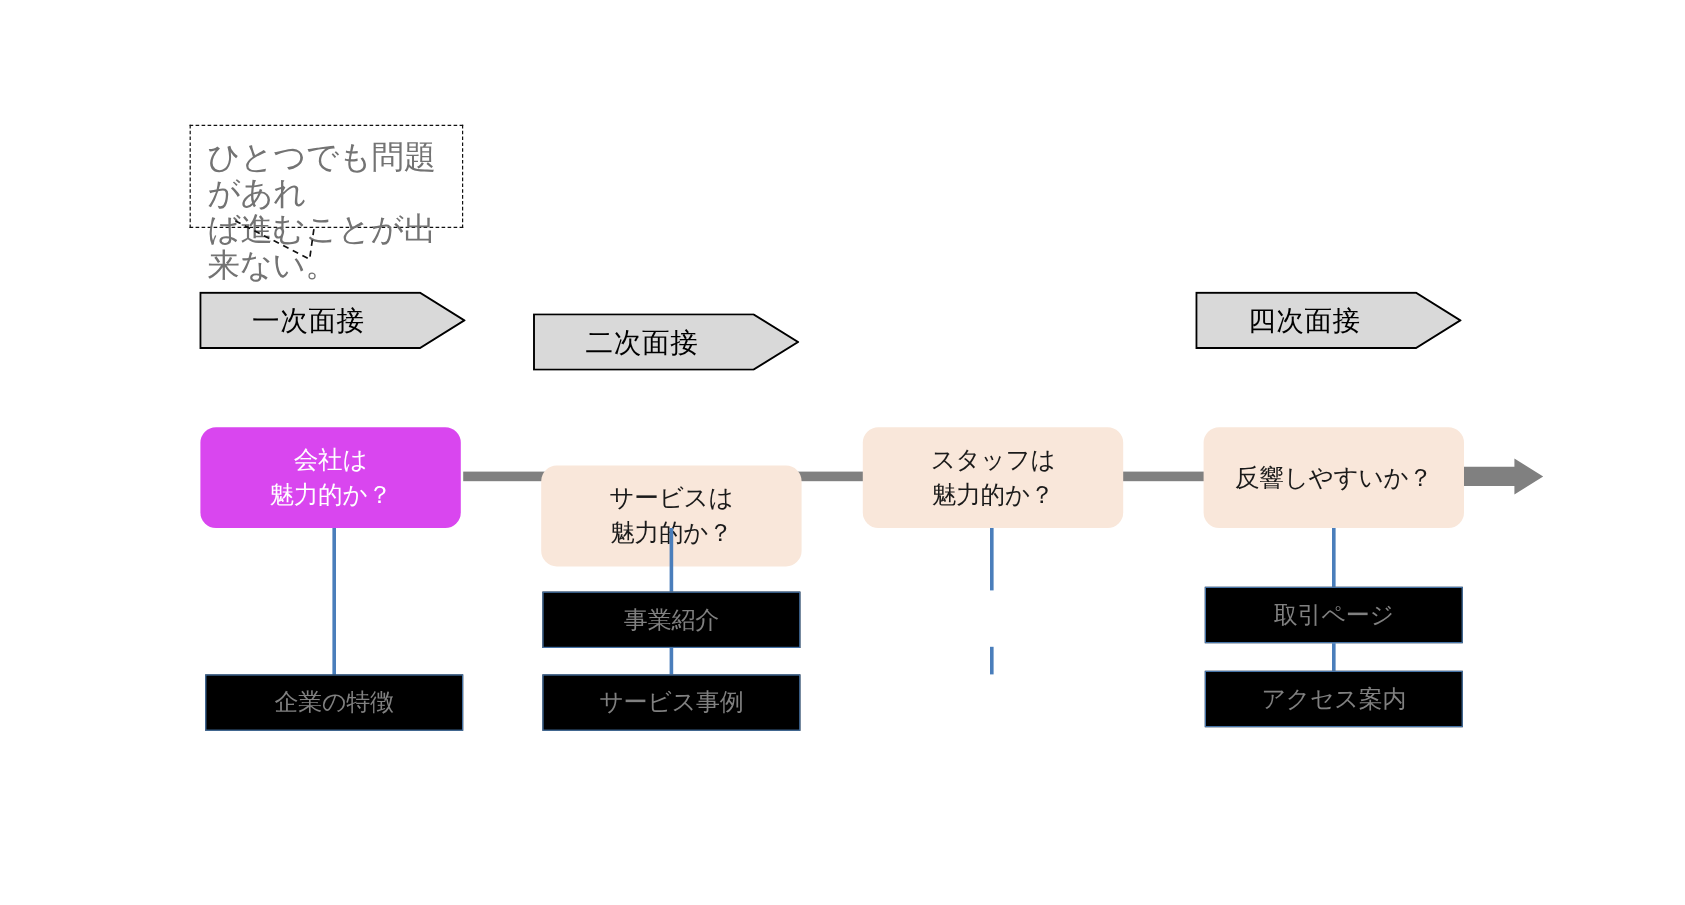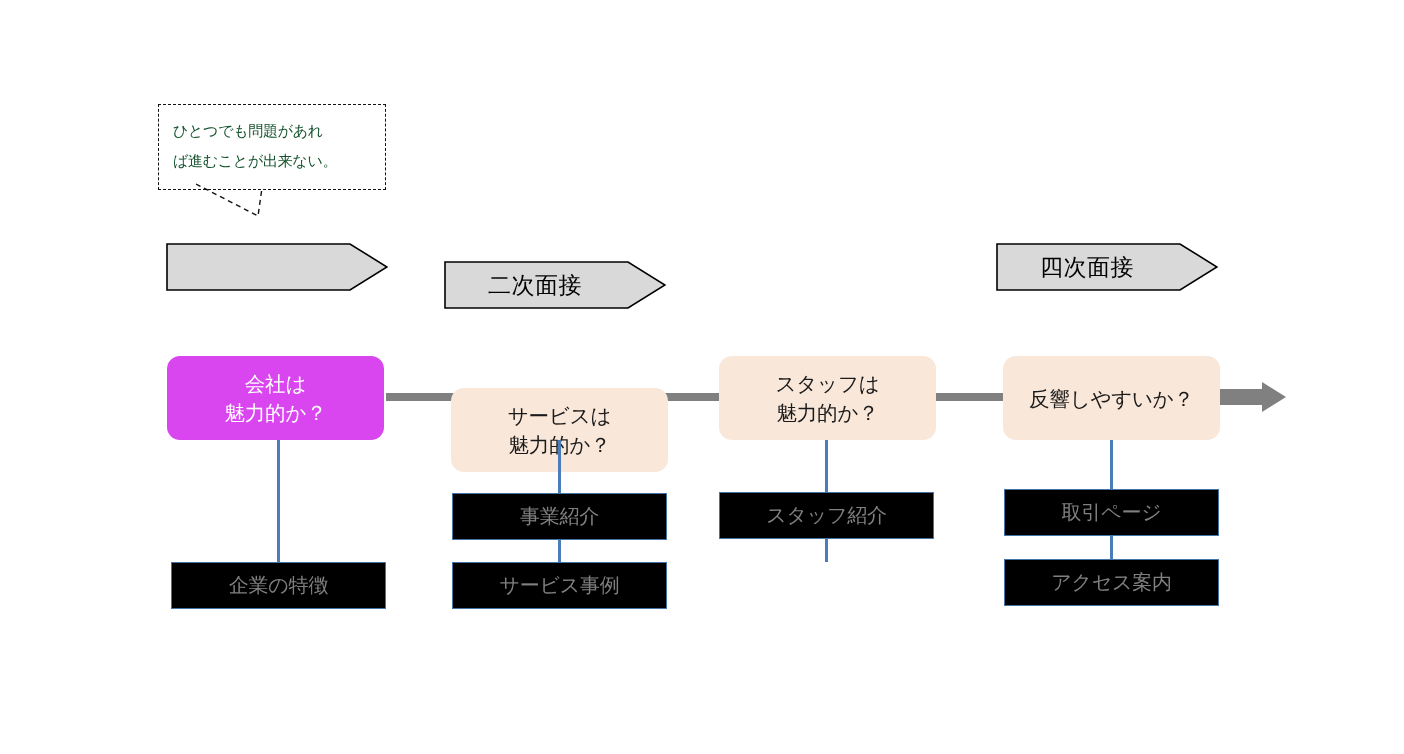--- a/index.html
+++ b/index.html
@@ -27,23 +27,23 @@
     height: 86px;
     border: 1.4px dashed #111111;
     background: #ffffff;
     box-sizing: border-box;
   }
   .callout-text {
     position: absolute;
     left: 14px;
     top: 11px;
     width: 202px;
-    font-size: 15px;
+    font-size: 27px;
     line-height: 30px;
-    color: #14532d;
+    color: #737373;
     letter-spacing: -0.3px;
     white-space: pre-line;
   }
   .callout-tail {
     position: absolute;
     left: 196px;
     top: 182px;
     width: 120px;
     height: 44px;
     pointer-events: none;
@@ -146,20 +146,21 @@
 ば進むことが出来ない。</div>
   </div>
   <svg class="callout-tail" viewBox="0 0 120 44">
     <polyline points="0,2 62,34 66,6" fill="none" stroke="#111111" stroke-width="1.4" stroke-dasharray="5 4"></polyline>
   </svg>
 
   <div class="chevron" style="left:166px; top:243px; width:222px;">
     <svg width="222" height="48" viewBox="0 0 222 48">
       <polygon points="1,1 184,1 221,24 184,47 1,47" fill="#d9d9d9" stroke="#000000" stroke-width="1.6"></polygon>
     </svg>
+    <div class="chevron-label">一次面接</div>
   </div>
 
   <div class="chevron" style="left:444px; top:261px; width:222px;">
     <svg width="222" height="48" viewBox="0 0 222 48">
       <polygon points="1,1 184,1 221,24 184,47 1,47" fill="#d9d9d9" stroke="#000000" stroke-width="1.6"></polygon>
     </svg>
     <div class="chevron-label">二次面接</div>
   </div>
 
 
@@ -187,21 +188,20 @@
 
   <div class="vline" style="left:277px; top:440px; height:123px;"></div>
   <div class="subbox" style="left:171px; top:562px; width:215px;">企業の特徴</div>
 
   <div class="vline" style="left:558px; top:440px; height:53px;"></div>
   <div class="subbox" style="left:452px; top:493px; width:215px;">事業紹介</div>
   <div class="vline" style="left:558px; top:540px; height:22px;"></div>
   <div class="subbox" style="left:452px; top:562px; width:215px;">サービス事例</div>
 
   <div class="vline" style="left:825px; top:440px; height:52px;"></div>
-  <div class="subbox" style="left:719px; top:492px; width:215px;">スタッフ紹介</div>
   <div class="vline" style="left:825px; top:539px; height:23px;"></div>
 
   <div class="vline" style="left:1110px; top:440px; height:49px;"></div>
   <div class="subbox" style="left:1004px; top:489px; width:215px;">取引ページ</div>
   <div class="vline" style="left:1110px; top:536px; height:23px;"></div>
   <div class="subbox" style="left:1004px; top:559px; width:215px;">アクセス案内</div>
 
 </div>
 
 </body></html>

